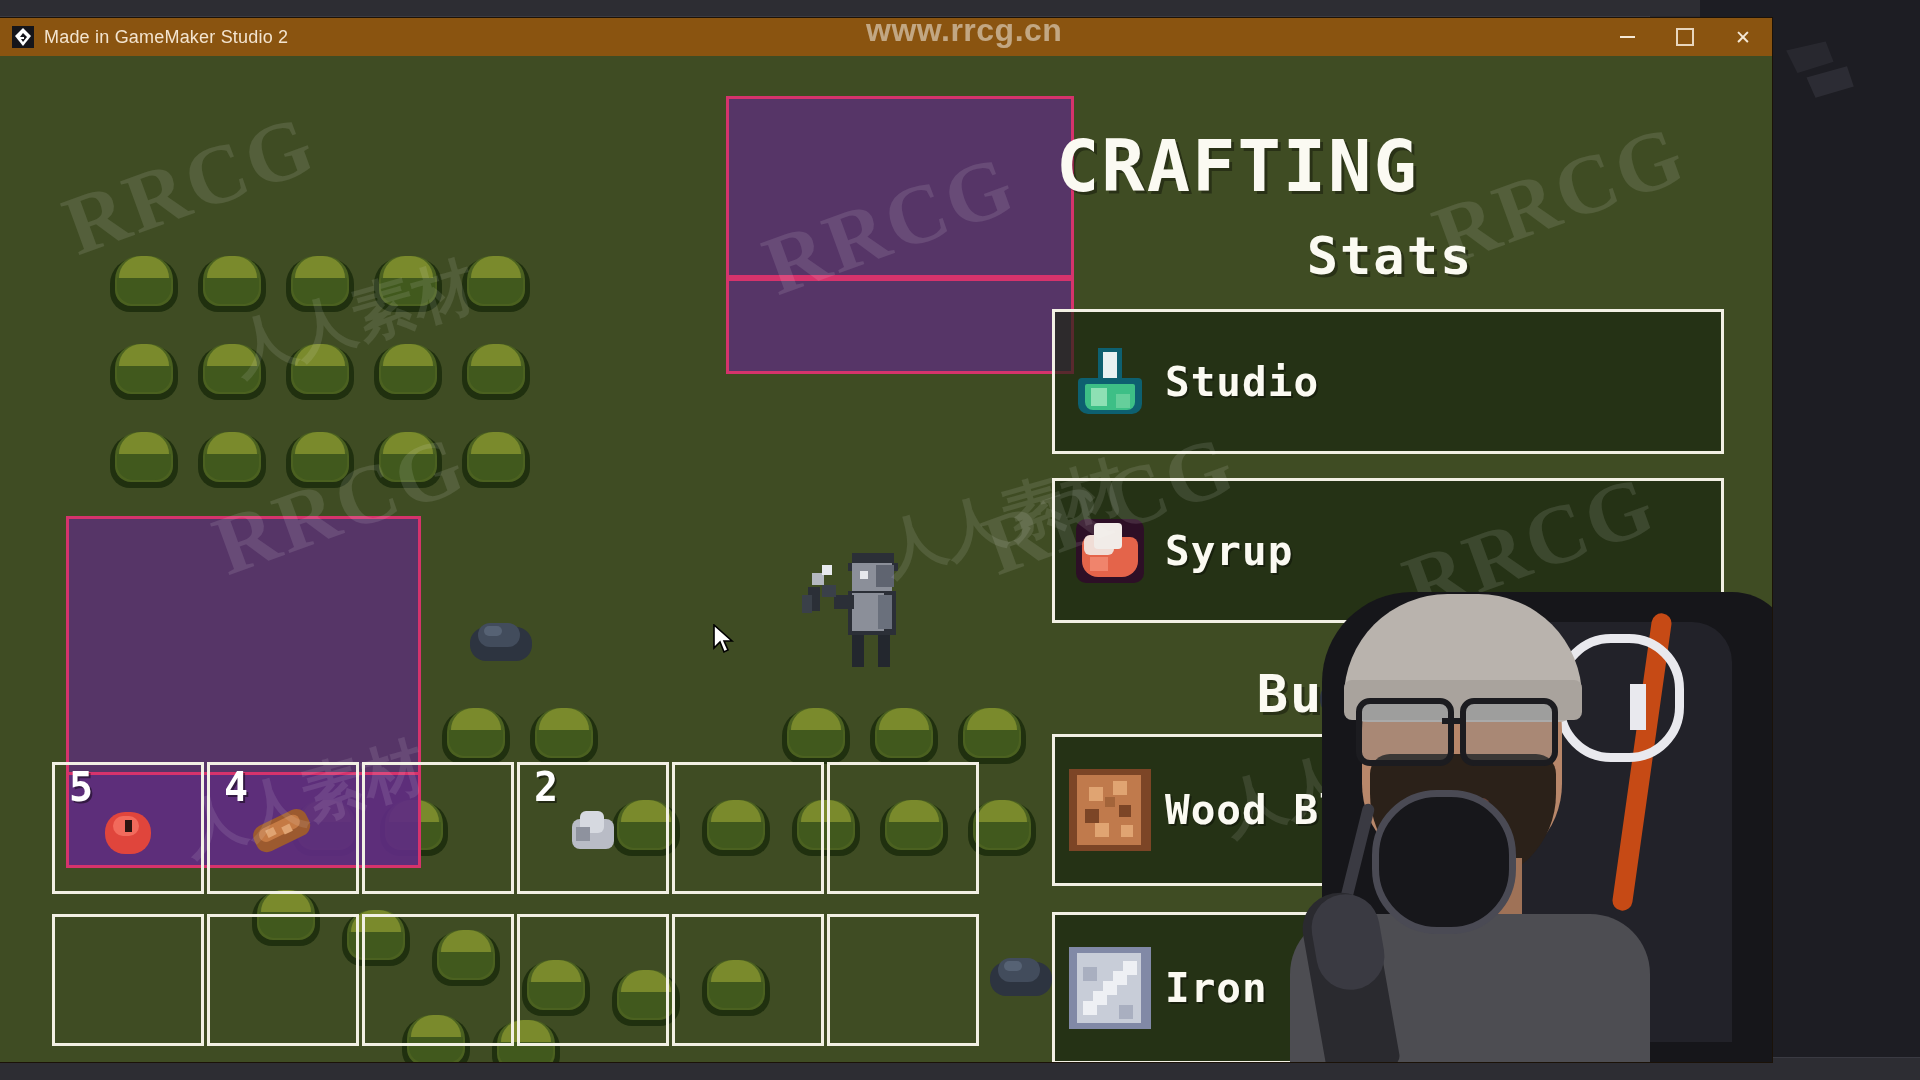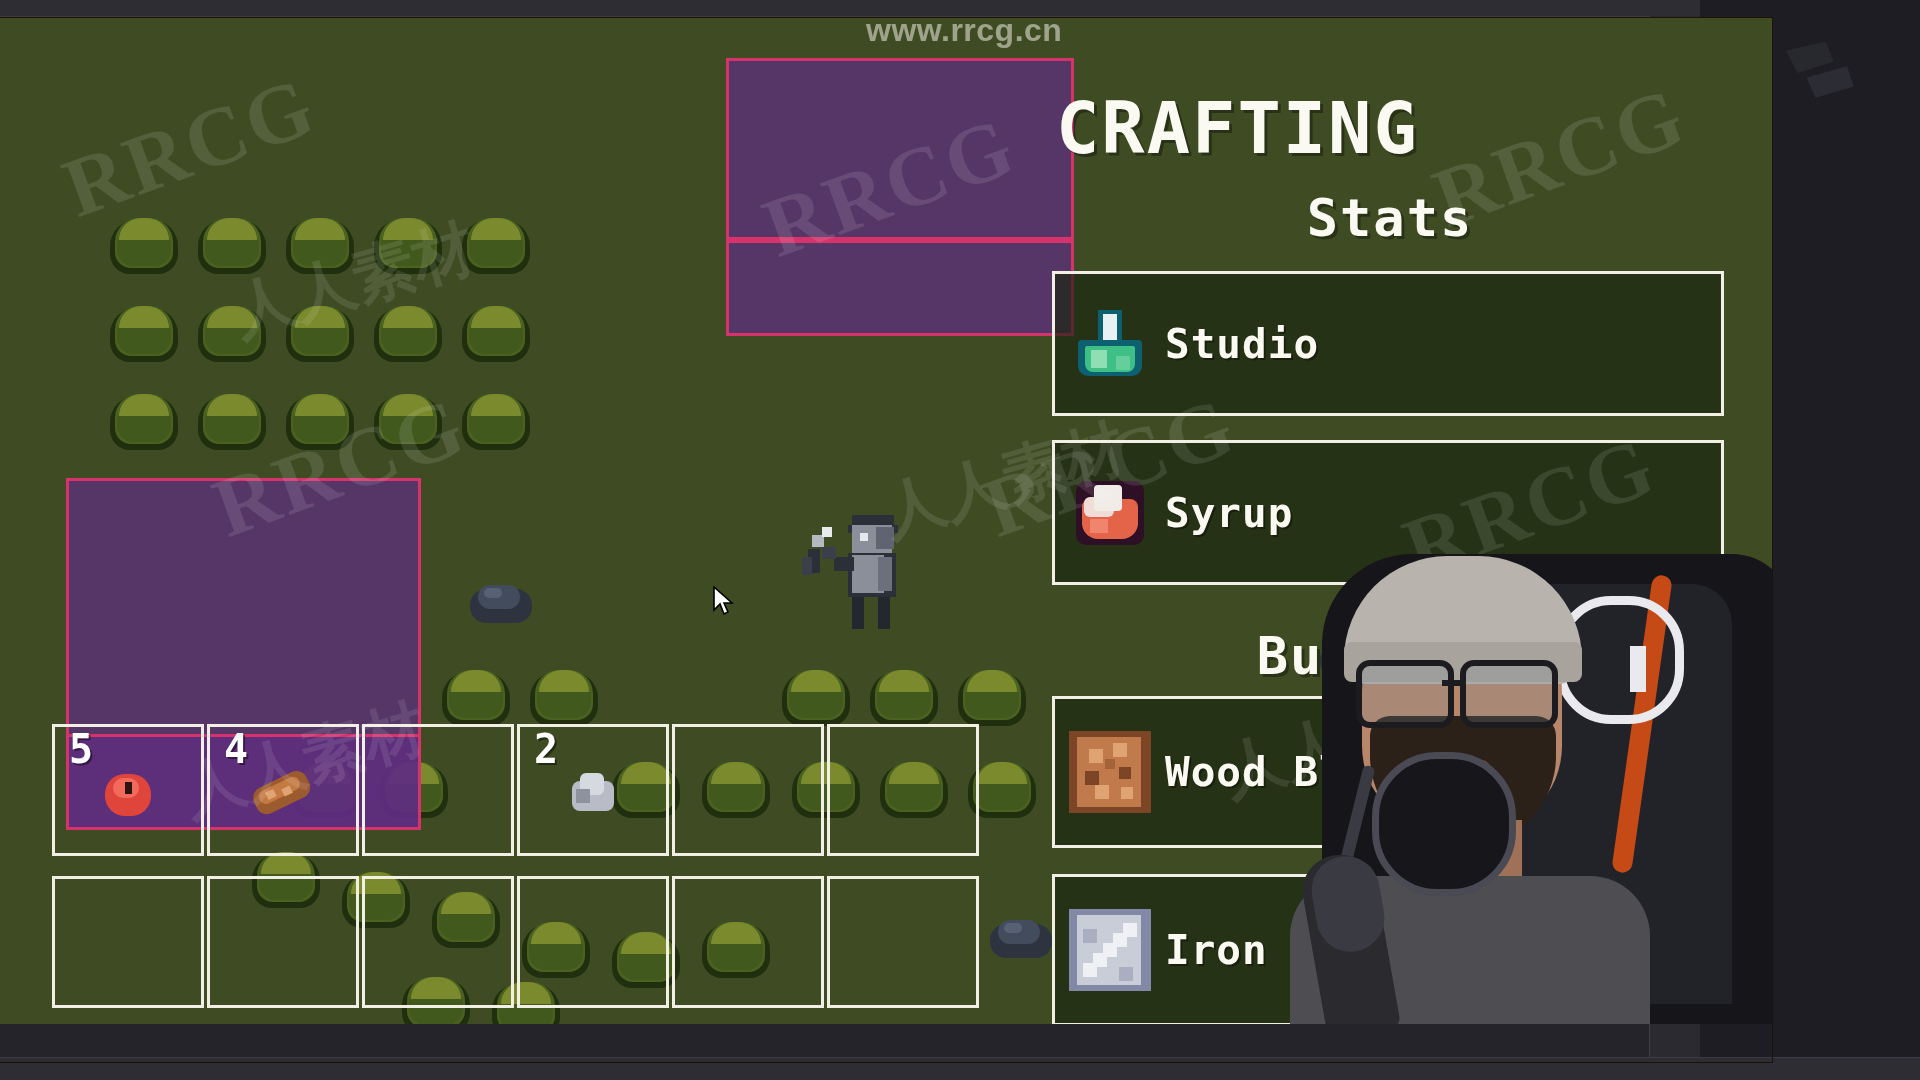--- a/index.html
+++ b/index.html
@@ -151,20 +151,39 @@
     <div class="ide-panel-right"></div>
     <svg class="ide-glyph" viewBox="0 0 100 80">
       <path d="M20 20 L55 12 L62 30 L30 40 Z" fill="#4b4b55"></path>
       <path d="M38 44 L74 34 L80 52 L46 62 Z" fill="#5a5a66"></path>
     </svg>
     <div class="ide-bottom"></div>
   </div>
 
   <div class="win">
 
+    <div class="titlebar">
+      <div class="tb-logo">
+        <svg width="22" height="22" viewBox="0 0 22 22">
+          <rect x="0" y="0" width="22" height="22" fill="#15151a"></rect>
+          <path d="M11 2 L19 10 L11 20 L3 10 Z" fill="#ffffff"></path>
+          <path d="M11 7 L15 11 L11 16 L9 13 L12 13 L12 11 L8 11 Z" fill="#15151a"></path>
+        </svg>
+      </div>
+      <div class="tb-title">Made in GameMaker Studio 2</div>
+      <div class="tb-ctrls">
+        <div class="tb-btn">
+            <span class="mn"></span>
+          </div>
+        <div class="tb-btn">
+            <span class="mx"></span>
+          </div>
+        <div class="tb-btn">✕</div>
+      </div>
+    </div>
 
     <div class="game">
       <div class="ground"></div>
 
       <div>
         <div class="bush" style="left:108px;top:196px">
             <div class="b-base"></div>
             <div class="b-mid"></div>
             <div class="b-top"></div>
             <div class="b-lo"></div>

